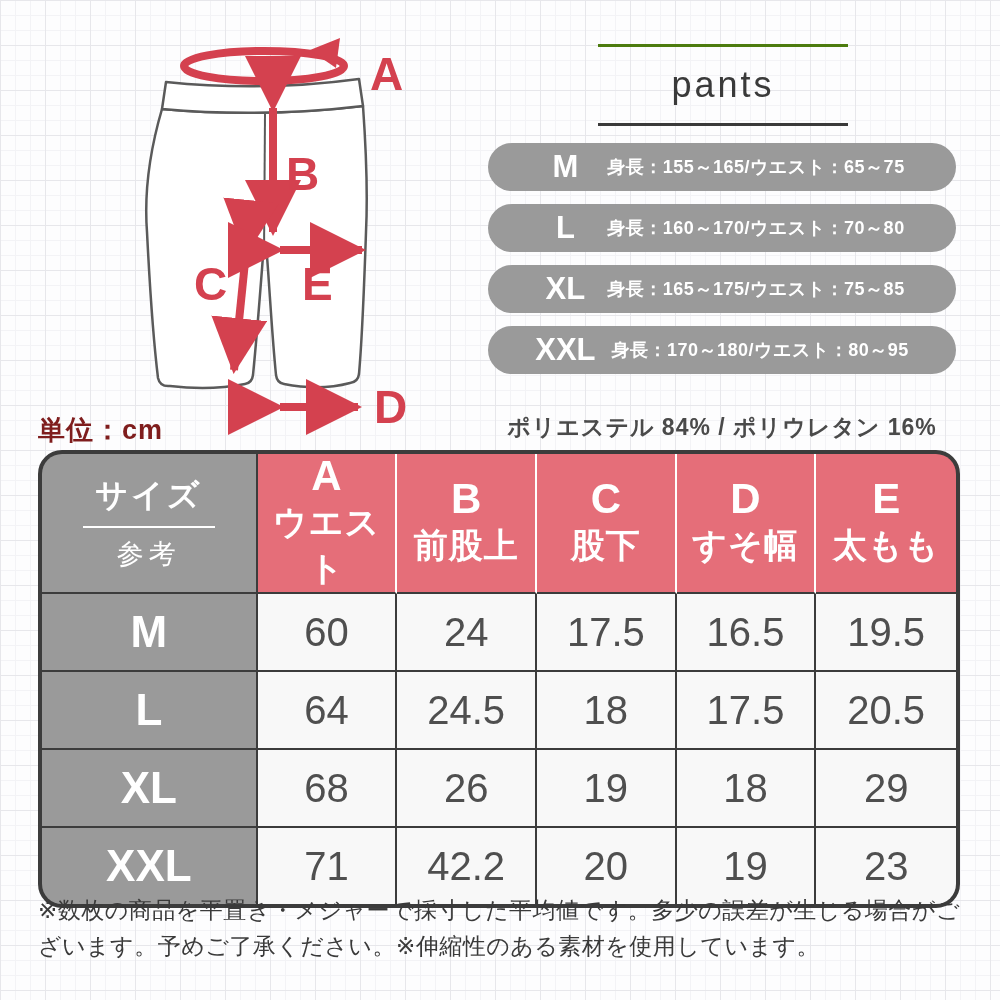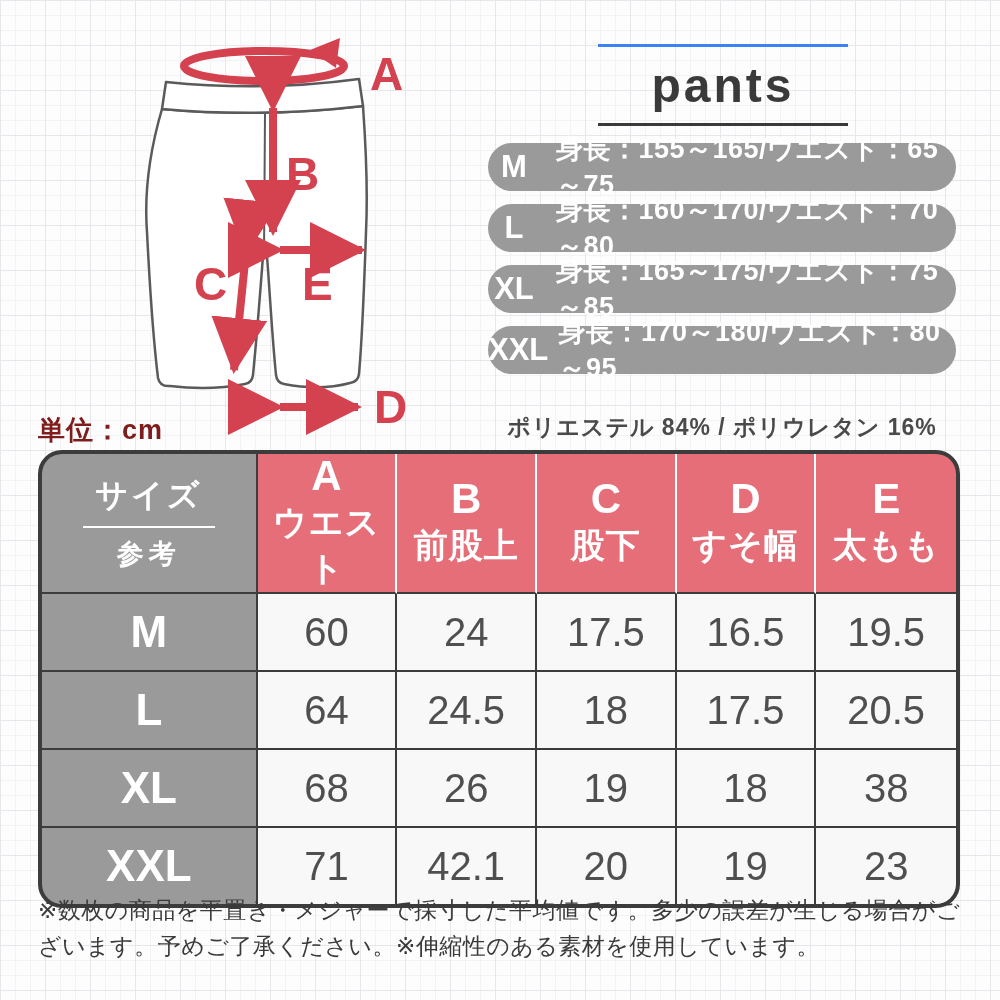--- a/index.html
+++ b/index.html
@@ -18,31 +18,31 @@
 
   
   #diagram{left:100px;top:30px;width:360px;height:412px;}
 
   
   .unit{left:38px;top:412px;font-size:27px;font-weight:bold;color:#7f1d1d;letter-spacing:1px;}
 
   
   .title-box{
     left:598px;top:44px;width:250px;height:76px;
-    border-top:3px solid #3b82f6;border-bottom:3px solid #3a3a3a;
+    border-top:3px solid #4d7c0f;border-bottom:3px solid #3a3a3a;
     display:flex;align-items:center;justify-content:center;
-    font-size:48px;color:#3a3a3a;letter-spacing:3px;font-weight:bold;
+    font-size:36px;color:#3a3a3a;letter-spacing:3px;
   }
   .pills{left:488px;top:143px;width:468px;display:flex;flex-direction:column;gap:13px;}
   .pill{
     height:48px;border-radius:24px;background:#9a9a9a;color:#fff;
     display:flex;align-items:center;justify-content:center;gap:16px;
   }
   .pill-size{font-size:31px;font-weight:bold;min-width:52px;text-align:center;}
-  .pill-spec{font-size:27px;font-weight:bold;letter-spacing:0.5px;}
+  .pill-spec{font-size:18px;font-weight:bold;letter-spacing:0.5px;}
   .material{left:488px;top:392px;width:468px;text-align:center;font-size:23px;font-weight:600;color:#4a4a4a;letter-spacing:1px;margin-top:20px;}
 
   
   .table-wrap{
     left:38px;top:450px;width:914px;
     border:4px solid #3c3c3c;border-radius:24px;overflow:hidden;background:#3c3c3c;
   }
   table{width:100%;border-collapse:separate;border-spacing:0;table-layout:fixed;}
   col.c0{width:23.6%;}
   th,td{padding:0;text-align:center;vertical-align:middle;}
@@ -51,21 +51,21 @@
   thead th.meas{background:#e56e79;color:#fff;border-right:2px solid #fff;}
   thead th.meas.last{border-right:none;}
   tbody th{background:#9a9a9a;color:#fff;font-size:44px;font-weight:bold;border-right:2px solid #3c3c3c;border-bottom:2px solid #3c3c3c;height:76px;}
   tbody td{background:#f8f8f8;color:#4f4f4f;font-size:40px;font-weight:500;border-right:2px solid #3c3c3c;border-bottom:2px solid #3c3c3c;margin-left:36px;}
   tbody td.last{border-right:none;text-align:center;}
   tbody tr.lastrow th,tbody tr.lastrow td{border-bottom:none;}
   .hdr-letter{font-size:42px;font-weight:bold;line-height:1.05;}
   .hdr-label{font-size:34px;font-weight:bold;margin-top:2px;letter-spacing:1px;}
   .corner-top{font-size:32px;font-weight:bold;letter-spacing:3px;}
   .corner-divider{width:132px;height:0;border-top:2px solid #fff;margin:8px auto;}
-  .corner-bottom{font-size:27px;font-weight:bold;letter-spacing:5px;}
+  .corner-bottom{font-size:27px;font-weight:normal;letter-spacing:5px;}
 
   
   .footnote{left:38px;top:893px;width:926px;font-size:23px;color:#3a3a3a;line-height:1.55;letter-spacing:0.5px;}
 </style>
 </head>
 <body>
 
 <svg id="diagram" class="abs" viewBox="0 0 360 412">
   <defs>
     <marker id="arr" markerWidth="7" markerHeight="7" refX="6.5" refY="3.5" orient="auto">
@@ -191,26 +191,26 @@
         <td>18</td>
         <td>17.5</td>
         <td class="last">20.5</td>
       </tr>
       <tr>
         <th>XL</th>
         <td>68</td>
         <td>26</td>
         <td>19</td>
         <td>18</td>
-        <td class="last">38</td>
+        <td class="last">29</td>
       </tr>
       <tr class="lastrow">
         <th>XXL</th>
         <td>71</td>
-        <td>42.1</td>
+        <td>42.2</td>
         <td>20</td>
         <td>19</td>
         <td class="last">23</td>
       </tr>
     </tbody>
   </table>
 </div>
 
 <div class="abs footnote">※数枚の商品を平置き・メジャーで採寸した平均値です。多少の誤差が生じる場合がございます。予めご了承ください。※伸縮性のある素材を使用しています。</div>
 

